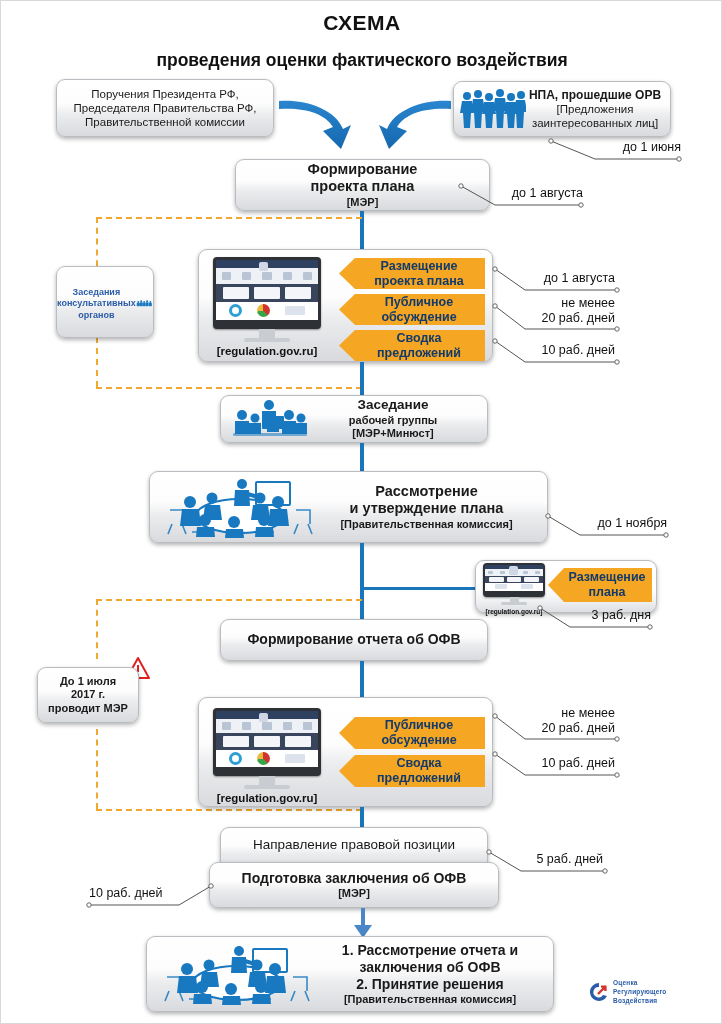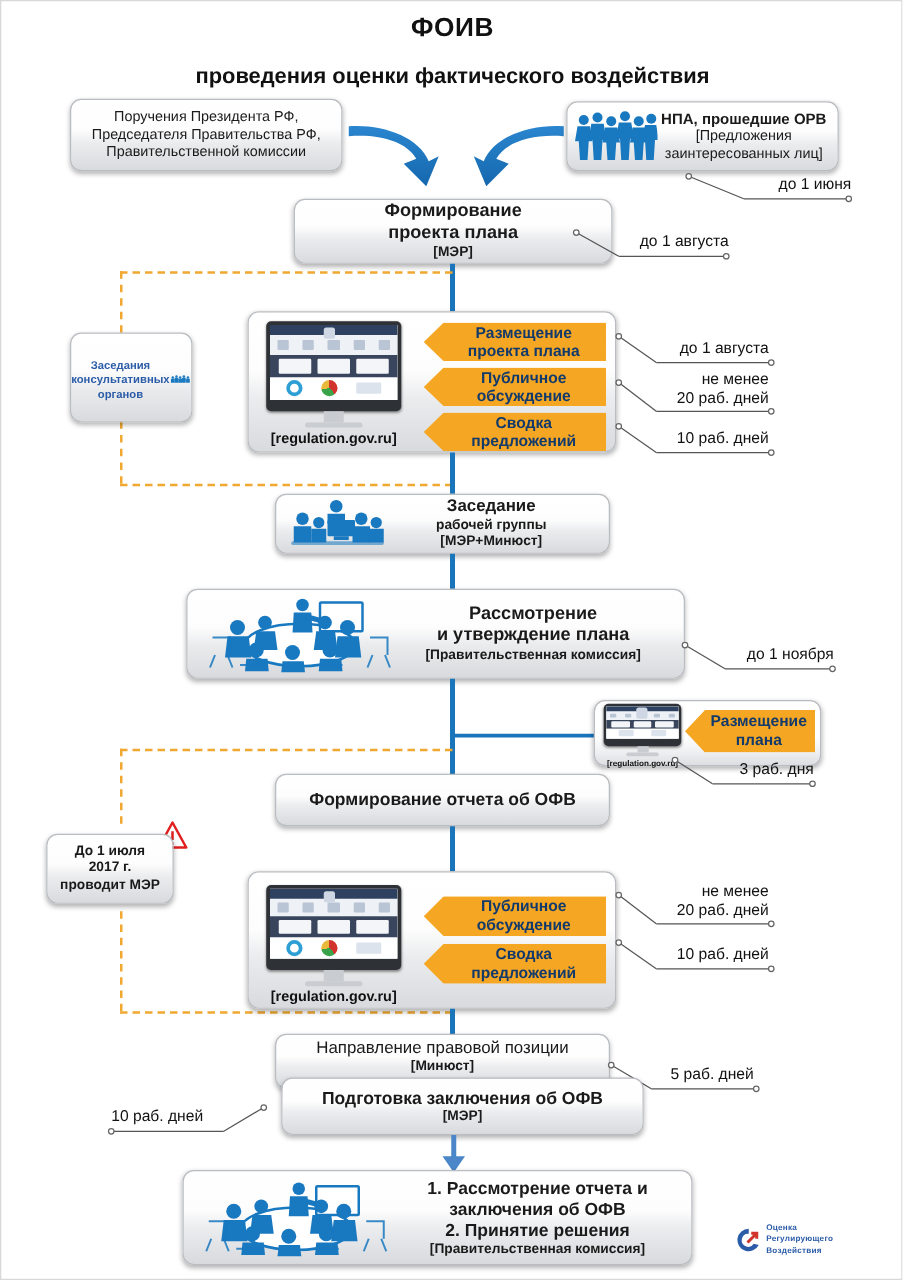--- a/index.html
+++ b/index.html
@@ -113,21 +113,21 @@
   #logo-text{font-size:6.5px;font-weight:bold;color:#2b5ca8;line-height:1.35;letter-spacing:.2px;}
 
   .people{display:block;}
 </style>
 </head>
 <body>
 
 <div id="page">
 
   <div class="abs" id="title-block">
-    <div id="title-main">ФОИВ</div>
+    <div id="title-main">СХЕМА</div>
     <div id="title-sub">проведения оценки фактического воздействия</div>
   </div>
 
   <svg class="abs" style="left:276px;top:92px;" width="176" height="60" viewBox="0 0 176 60">
     <defs>
       <linearGradient id="agr" x1="0" y1="0" x2="0" y2="1">
         <stop offset="0%" stop-color="#2a86cf"></stop>
           <stop offset="100%" stop-color="#1567ad"></stop>
       </linearGradient>
     </defs>
@@ -519,34 +519,33 @@
   </svg>
   <div class="abs callout" style="left:500px;top:755px;width:114px;">
     <span>10 раб. дней</span>
   </div>
 
   <div class="abs vline" style="left:359px;top:806px;height:22px;"></div>
 
   <div class="abs gbox" style="left:219px;top:826px;width:268px;height:44px;">
     <div class="box-txt" style="padding-bottom:8px;">
       <div style="font-size:13.5px;">Направление правовой позиции</div>
-      <div class="brk">[Минюст]</div>
     </div>
   </div>
   <svg class="abs" style="left:484px;top:848px;" width="130" height="28">
     <line x1="4" y1="3" x2="36" y2="22" stroke="#555" stroke-width="1"></line>
     <line x1="36" y1="22" x2="120" y2="22" stroke="#555" stroke-width="1"></line>
     <circle cx="4" cy="3" r="2.2" fill="#fff" stroke="#666" stroke-width="1"></circle>
     <circle cx="120" cy="22" r="2.2" fill="#fff" stroke="#666" stroke-width="1"></circle>
   </svg>
   <div class="abs callout" style="left:498px;top:851px;width:104px;">
     <span>5 раб. дней</span>
   </div>
 
-  <div class="abs gbox" style="left:208px;top:861px;width:290px;height:46px;margin-left:16px;">
+  <div class="abs gbox" style="left:208px;top:861px;width:290px;height:46px;">
     <div class="box-txt">
       <div class="bold" style="font-size:14px;">Подготовка заключения об ОФВ</div>
       <div class="brk">[МЭР]</div>
     </div>
   </div>
   <svg class="abs" style="left:74px;top:882px;" width="140" height="28">
     <line x1="136" y1="3" x2="104" y2="22" stroke="#555" stroke-width="1"></line>
     <line x1="104" y1="22" x2="14" y2="22" stroke="#555" stroke-width="1"></line>
     <circle cx="136" cy="3" r="2.2" fill="#fff" stroke="#666" stroke-width="1"></circle>
     <circle cx="14" cy="22" r="2.2" fill="#fff" stroke="#666" stroke-width="1"></circle>

